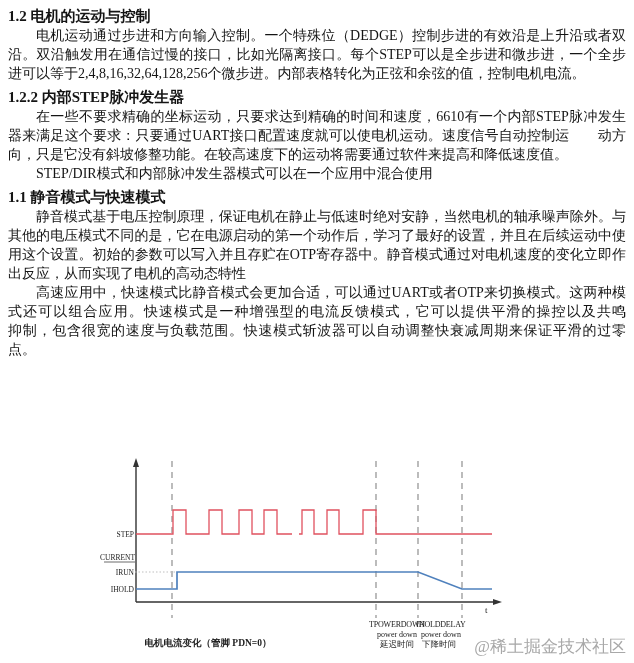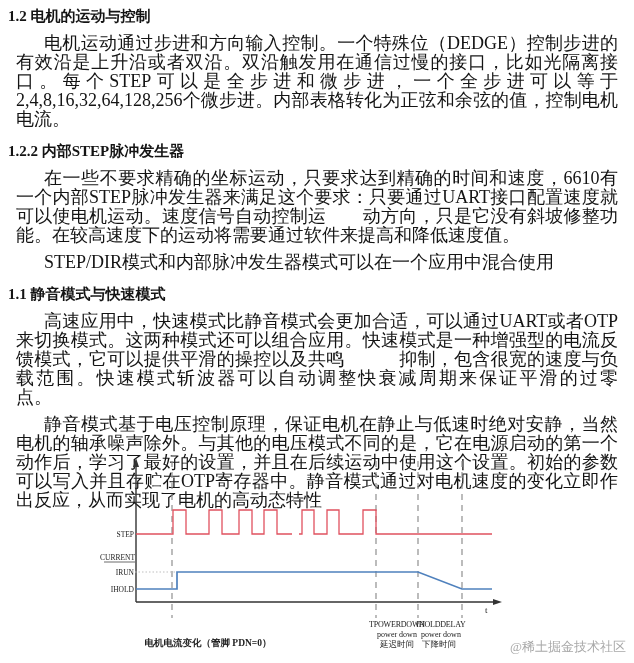--- a/index.html
+++ b/index.html
@@ -11,59 +11,59 @@
     font-family:"Liberation Serif","DejaVu Serif",serif;
     color:#141414;
   }
   .content{
     position:absolute;left:8px;top:4px;width:618px;
   }
   .sec-heading{
     font-size:15px;line-height:20px;font-weight:700;margin:0;
     font-family:"Liberation Serif","DejaVu Serif",serif;
   }
-  .mt2{margin-top:2px;} .mt4{margin-top:12px;}
+  .mt2{margin-top:2px;} .mt4{margin-top:4px;}
   .para{
-    margin:8px;font-size:18px;line-height:19px;
+    margin:0;font-size:14px;line-height:19px;
     text-align:justify;text-indent:28px;
     font-family:"Liberation Serif","DejaVu Serif",serif;
   }
   .figure-wrap{
     position:absolute;left:95px;top:450px;width:440px;height:213px;
   }
   svg text{
     font-family:"Liberation Serif","DejaVu Serif",serif;
     fill:#222222;
   }
   .sig-label{font-size:7.5px;}
   .anno-name{font-size:8px;letter-spacing:-0.2px;}
   .anno-en{font-size:8px;}
   .anno-zh{font-size:8.5px;}
   .t-label{font-size:9px;}
   .fig-caption{font-size:9.5px;font-weight:700;}
   .watermark{
     position:absolute;right:8px;top:638px;
-    font-size:13px;line-height:17px;color:#a8a8a8;
+    font-size:17px;line-height:17px;color:#a8a8a8;
     font-family:"Liberation Serif","DejaVu Serif",serif;
   }
 </style>
 </head>
 <body>
 
 <div class="page">
 
   <div class="content">
     <h3 class="sec-heading mt2">1.2 电机的运动与控制</h3>
     <p class="para">电机运动通过步进和方向输入控制。一个特殊位（DEDGE）控制步进的有效沿是上升沿或者双沿。双沿触发用在通信过慢的接口，比如光隔离接口。每个STEP可以是全步进和微步进，一个全步进可以等于2,4,8,16,32,64,128,256个微步进。内部表格转化为正弦和余弦的值，控制电机电流。</p>
     <h3 class="sec-heading mt4">1.2.2 内部STEP脉冲发生器</h3>
     <p class="para">在一些不要求精确的坐标运动，只要求达到精确的时间和速度，6610有一个内部STEP脉冲发生器来满足这个要求：只要通过UART接口配置速度就可以使电机运动。速度信号自动控制运　　动方向，只是它没有斜坡修整功能。在较高速度下的运动将需要通过软件来提高和降低速度值。</p>
     <p class="para">STEP/DIR模式和内部脉冲发生器模式可以在一个应用中混合使用</p>
     <h3 class="sec-heading mt4">1.1 静音模式与快速模式</h3>
+    <p class="para">静音模式基于电压控制原理，保证电机在静止与低速时绝对安静，当然电机的轴承噪声除外。与其他的电压模式不同的是，它在电源启动的第一个动作后，学习了最好的设置，并且在后续运动中使用这个设置。初始的参数可以写入并且存贮在OTP寄存器中。静音模式通过对电机速度的变化立即作出反应，从而实现了电机的高动态特性</p>
     <p class="para">高速应用中，快速模式比静音模式会更加合适，可以通过UART或者OTP来切换模式。这两种模式还可以组合应用。快速模式是一种增强型的电流反馈模式，它可以提供平滑的操控以及共鸣　　　抑制，包含很宽的速度与负载范围。快速模式斩波器可以自动调整快衰减周期来保证平滑的过零　　点。</p>
-    <p class="para">静音模式基于电压控制原理，保证电机在静止与低速时绝对安静，当然电机的轴承噪声除外。与其他的电压模式不同的是，它在电源启动的第一个动作后，学习了最好的设置，并且在后续运动中使用这个设置。初始的参数可以写入并且存贮在OTP寄存器中。静音模式通过对电机速度的变化立即作出反应，从而实现了电机的高动态特性</p>
   </div>
 
   <div class="figure-wrap">
     <svg width="440" height="213" viewBox="0 0 440 213">
 
       <line x1="77" y1="11" x2="77" y2="168" fill="none" stroke-width="1.2" stroke-dasharray="6,5" stroke="#8f8f8f"></line>
       <line x1="281" y1="11" x2="281" y2="168" fill="none" stroke-width="1.2" stroke-dasharray="6,5" stroke="#8f8f8f"></line>
       <line x1="323" y1="11" x2="323" y2="168" fill="none" stroke-width="1.2" stroke-dasharray="6,5" stroke="#8f8f8f"></line>
       <line x1="367" y1="11" x2="367" y2="168" fill="none" stroke-width="1.2" stroke-dasharray="6,5" stroke="#8f8f8f"></line>
 

